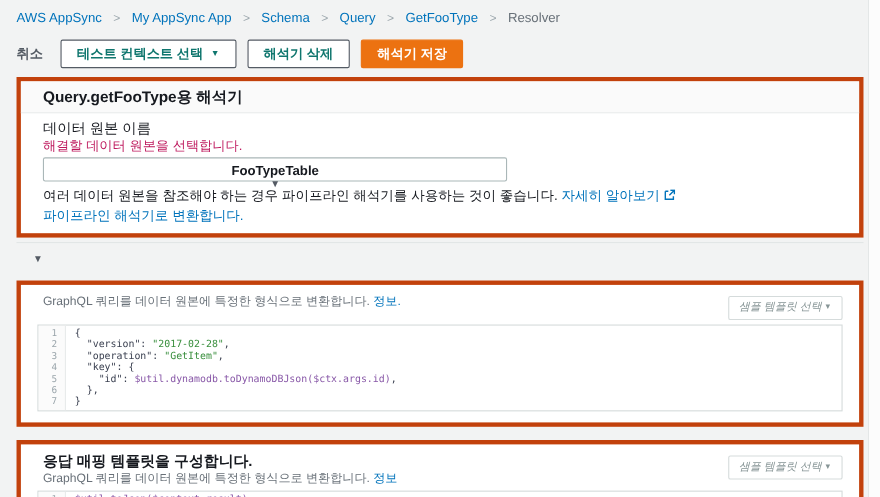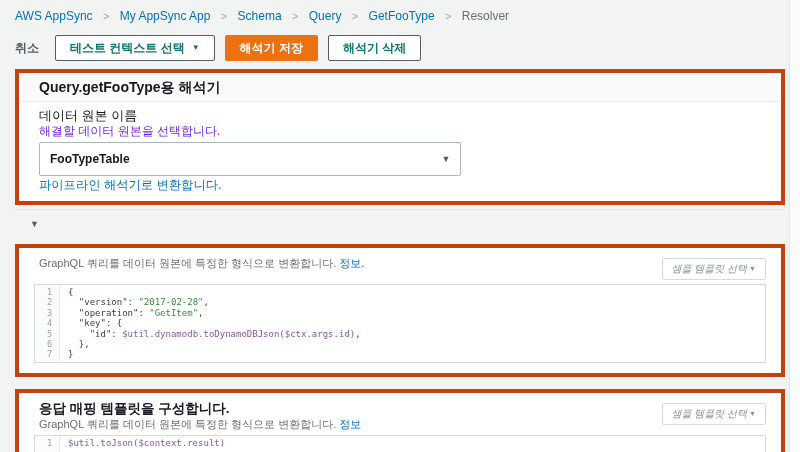--- a/index.html
+++ b/index.html
@@ -38,26 +38,26 @@
   .btn-primary{background:#ec7211;border-color:#ec7211;color:#fff;}
 
   
   .card{background:#fff;border:4px solid #c2410c;margin-top:8px;}
   .card-header{
     background:#fafafa;border-bottom:1px solid #eaeded;
     padding:6px 20px;font-size:14px;line-height:16px;font-weight:700;
   }
   .card-body{padding:4px 20px 8px;}
   .field-label{font-size:13px;line-height:15px;font-weight:400;margin-top:2px;}
-  .field-desc{font-size:12px;line-height:14px;color:#6d28d9;margin-top:1px;}
+  .field-desc{font-size:12px;line-height:14px;color:#be185d;margin-top:1px;}
   .select{
     margin-top:4px;height:22px;box-sizing:border-box;width:58.5%;
     border:1px solid #aab7b8;border-radius:2px;background:#fff;
     display:flex;align-items:center;justify-content:space-between;
-    padding:16px 10px;font-size:12px;font-weight:700;cursor:pointer;
+    padding:4px 10px;font-size:12px;font-weight:700;cursor:pointer;flex-direction:column;
   }
   .select .caret{font-size:9px;color:#545b64;}
   .hint{margin-top:5px;font-size:12.3px;line-height:16px;color:#16191f;}
   .convert{margin-top:1px;font-size:12.3px;line-height:16px;}
   .ext-icon{display:inline-block;vertical-align:-1px;margin-left:3px;}
 
   
   .divider{border-top:1px solid #e2e6e6;margin-top:4px;}
   .section-toggle{
     margin:6px 0 0 15px;font-size:14px;line-height:16px;font-weight:700;
@@ -122,38 +122,45 @@
     <span class="crumb-current">Resolver</span>
   </nav>
 
   <div class="header-row">
     <div class="actions">
       <span class="linkbtn">취소</span>
       <button class="btn">
         <span>테스트 컨텍스트 선택</span>
         <span class="caret">▼</span>
       </button>
+      <button class="btn">
+        <span>해석기 삭제</span>
+      </button>
       <button class="btn btn-primary">
         <span>해석기 저장</span>
-      </button>
-      <button class="btn">
-        <span>해석기 삭제</span>
       </button>
     </div>
   </div>
 
   <section class="card">
     <div class="card-header">Query.getFooType용 해석기</div>
     <div class="card-body">
       <div class="field-label">데이터 원본 이름</div>
       <div class="field-desc">해결할 데이터 원본을 선택합니다.</div>
       <div class="select">
         <span>FooTypeTable</span>
         <span class="caret">▼</span>
       </div>
+      <div class="hint">
+        <span>여러 데이터 원본을 참조해야 하는 경우 파이프라인 해석기를 사용하는 것이 좋습니다.</span>
+        <span class="link">자세히 알아보기</span><span class="ext-icon"><svg width="11" height="11" viewBox="0 0 12 12">
+              <path d="M2 2 h3 M2 2 v8 h8 v-3" fill="none" stroke="#0073bb" stroke-width="1.4"></path>
+              <path d="M7 1 h4 v4 M11 1 L6 6" fill="none" stroke="#0073bb" stroke-width="1.4"></path>
+            </svg></span>
+      </div>
       <div class="convert">
         <span class="link">파이프라인 해석기로 변환합니다.</span>
       </div>
     </div>
   </section>
 
   <div class="divider"></div>
   <div class="section-toggle">
     <span class="tri">▼</span>
   </div>

